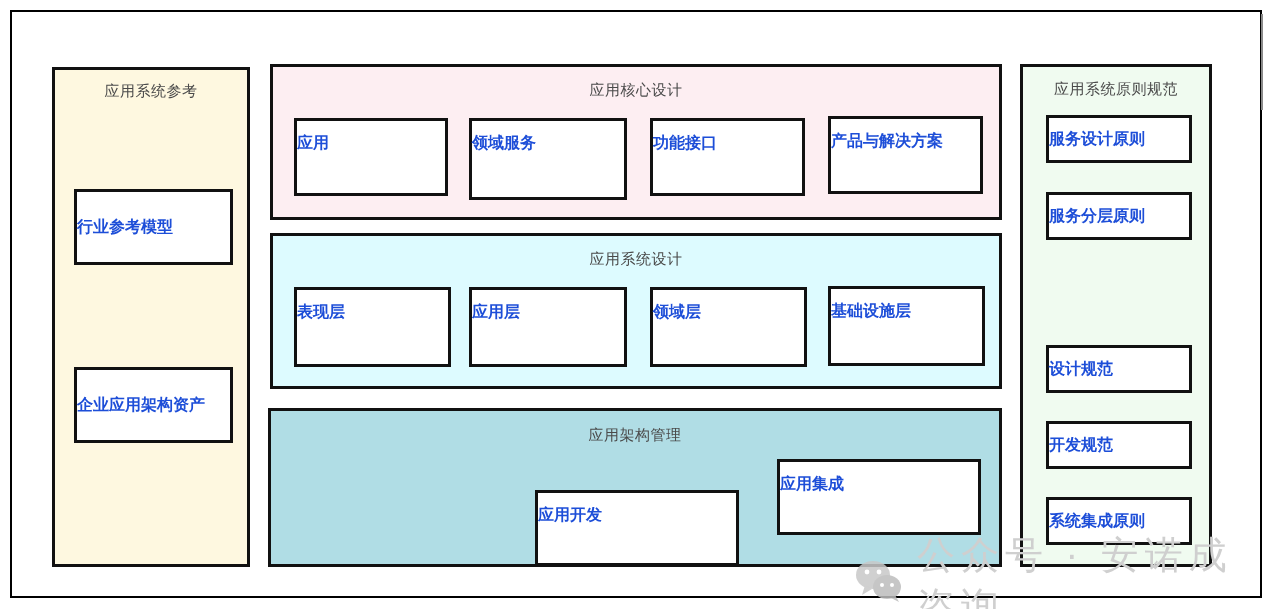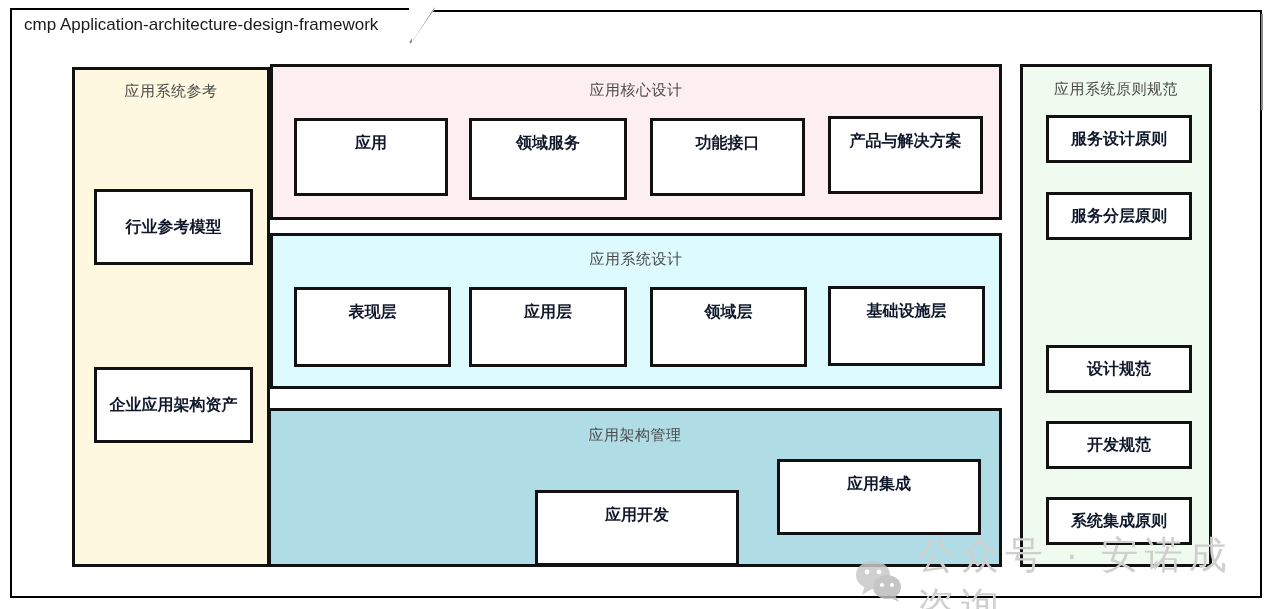--- a/index.html
+++ b/index.html
@@ -62,27 +62,27 @@
     color: #4a4a4a;
     letter-spacing: .5px;
     white-space: nowrap;
   }
 
   
   .box {
     position: absolute;
     background: #ffffff;
     border: 3px solid #111;
-    color: #0f172a;
+    color: #1d4ed8;
     font-size: 16px;
     font-weight: bold;
     text-align: center;
     white-space: nowrap;
     display: flex;
-    justify-content: center;
+    justify-content: flex-start;
   }
   .box.top   { align-items: flex-start; padding-top: 12px; }
   .box.mid   { align-items: center; }
 
   
   .watermark {
     position: absolute;
     left: 855px; top: 530px;
     display: flex; align-items: center; gap: 14px;
     color: #cfcfcf;
@@ -92,33 +92,24 @@
     user-select: none;
   }
   .wm-icon { width: 48px; height: 42px; opacity: .85; }
 </style>
 </head>
 <body>
 
 <div id="stage">
 
   <div class="frame-body"></div>
-  <div class="frame-tab">
-    <span>cmp Application-architecture-design-framework</span>
-    <span class="diag">
-      <svg width="26" height="38" viewBox="0 0 26 38">
-        <polygon points="0,0 26,0 26,2 2,36 0,36" fill="#ffffff"></polygon>
-        <line x1="25" y1="1" x2="1" y2="36" stroke="#8a8a8a" stroke-width="2"></line>
-      </svg>
-    </span>
-  </div>
   <div class="tab-cover"></div>
   <div class="right-rule"></div>
 
-  <div class="panel" style="left:52px; top:67px; width:198px; height:500px; background:#fef8e0;margin-left:20px;">
+  <div class="panel" style="left:52px; top:67px; width:198px; height:500px; background:#fef8e0;">
     <div class="panel-title" style="top:12px;">应用系统参考</div>
 
     <div class="box mid" style="left:19px; top:119px; width:159px; height:76px;">
       <span>行业参考模型</span>
     </div>
 
     <div class="box mid" style="left:19px; top:297px; width:159px; height:76px;">
       <span>企业应用架构资产</span>
     </div>
   </div>

